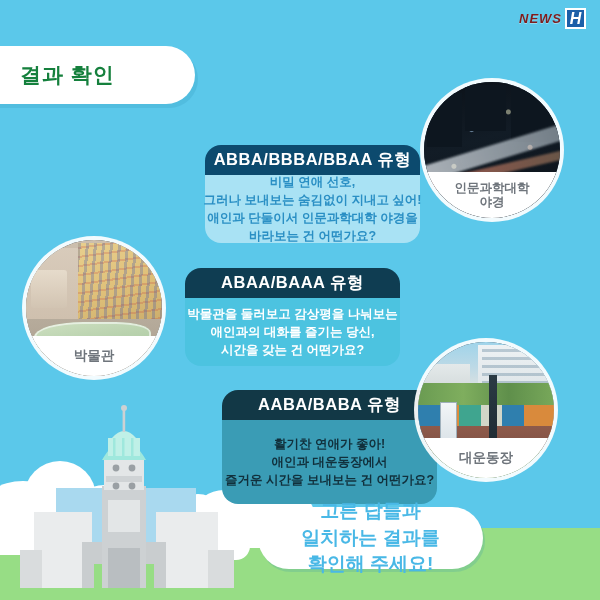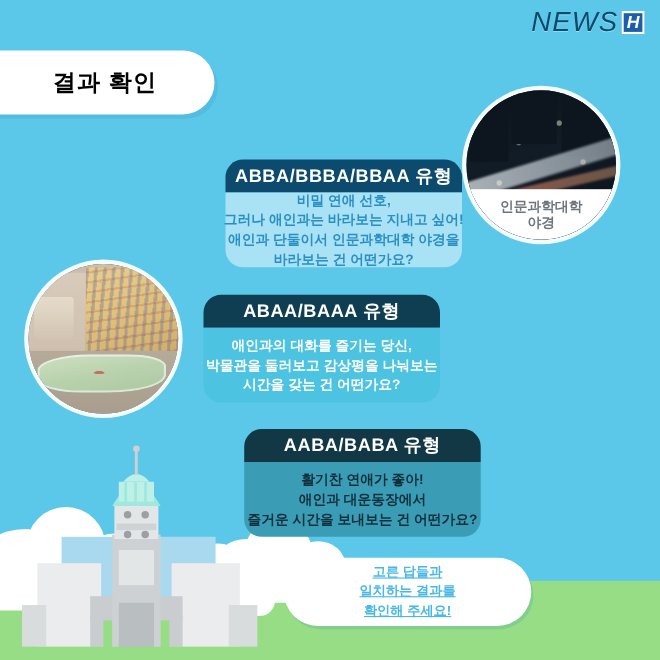--- a/index.html
+++ b/index.html
@@ -14,39 +14,39 @@
   .sky{position:absolute;left:0;top:0;width:600px;height:600px;background:#5bc8ea;}
   .grass{position:absolute;left:0;bottom:0;width:600px;height:72px;background:#97dd85;}
 
   
   .cloud{position:absolute;background:#ffffff;border-radius:50%;}
   .cloudgrp{position:absolute;}
 
   
   .logo{position:absolute;right:14px;top:8px;display:flex;align-items:center;gap:3px;}
   .logo .news{
-    font-size:25px;font-weight:normal;font-style:italic;color:#0c4a6e;
+    font-size:13px;font-weight:bold;font-style:italic;color:#7f1d1d;
     letter-spacing:1px;line-height:1;text-shadow:0 1px 0 rgba(255,255,255,.35);
   }
   .logo .hbox{
     width:21px;height:21px;background:#1c5fa8;color:#ffffff;
     font-size:16px;font-weight:bold;font-style:italic;
     display:flex;align-items:center;justify-content:center;
     border:2px solid #ffffff;box-sizing:border-box;line-height:1;
   }
 
   
   .title-pill{
     position:absolute;left:-40px;top:46px;width:235px;height:58px;
     background:#ffffff;border-radius:0 29px 29px 0;
     box-shadow:3px 4px 0 rgba(40,140,180,.18);
     display:flex;align-items:center;
   }
   .title-pill .t{
-    margin-left:88px;font-size:21px;font-weight:bold;color:#000000;letter-spacing:1px;
+    margin-left:60px;font-size:21px;font-weight:bold;color:#15803d;letter-spacing:1px;
   }
 
   
   .block{position:absolute;}
   .block .hdr{
     border-radius:16px 16px 0 0;
     color:#ffffff;font-size:16.5px;font-weight:bold;
     text-align:center;letter-spacing:.5px;
     display:flex;align-items:center;justify-content:center;
     box-sizing:border-box;
@@ -64,21 +64,21 @@
   #block1{left:205px;top:145px;width:215px;}
   #block1 .hdr{height:30px;background:#0c4a6e;}
   #block1 .body{height:68px;background:#a9e2f4;color:#2a8fc4;}
   
   #block2{left:185px;top:268px;width:215px;}
   #block2 .hdr{height:30px;background:#0f3d52;}
   #block2 .body{height:68px;background:#4cc3e0;color:#ffffff;}
   
   #block3{left:222px;top:390px;width:215px;}
   #block3 .hdr{height:30px;background:#123846;}
-  #block3 .body{height:68px;background:#3a9cb5;color:#11303c;}
+  #block3 .body{height:84px;background:#3a9cb5;color:#11303c;}
 
   
   .photo{
     position:absolute;width:136px;height:136px;border-radius:50%;
     overflow:hidden;background:#234;
     box-shadow:0 0 0 4px rgba(255,255,255,.92);
   }
   .photo .img{position:absolute;inset:0;}
   .photo .cap{
     position:absolute;left:0;right:0;bottom:0;height:40px;background:#ffffff;
@@ -183,21 +183,21 @@
     background:linear-gradient(180deg,#f2f5f7,#dbe3e8);
     border:1px solid #9fb0bb;box-sizing:border-box;
   }
 
   
   .bottom-msg{
     position:absolute;left:258px;top:507px;width:225px;height:62px;
     background:#ffffff;border-radius:31px;
     box-shadow:2px 3px 0 rgba(40,140,180,.18);
     display:flex;flex-direction:column;align-items:center;justify-content:center;
-    color:#49b8e6;font-size:12px;font-weight:bold;line-height:1.42;text-align:center;text-decoration:underline;
+    color:#49b8e6;font-size:19px;font-weight:bold;line-height:1.42;text-align:center;
   }
 
   
   .illus{position:absolute;left:-4px;bottom:0;width:256px;height:200px;}
 </style>
 </head>
 <body>
 
 <div id="stage">
 
@@ -259,31 +259,31 @@
   </div>
 
   <div class="title-pill">
     <span class="t">결과 확인</span>
   </div>
 
   <div class="block" id="block1">
     <div class="hdr">ABBA/BBBA/BBAA 유형</div>
     <div class="body">
       <span class="ln">비밀 연애 선호,</span>
-      <span class="ln">그러나 애인과는 바라보는 지내고 싶어!</span>
+      <span class="ln">그러나 보내보는 숨김없이 지내고 싶어!</span>
       <span class="ln">애인과 단둘이서 인문과학대학 야경을</span>
       <span class="ln">바라보는 건 어떤가요?</span>
     </div>
   </div>
 
   <div class="block" id="block2">
     <div class="hdr">ABAA/BAAA 유형</div>
     <div class="body">
+      <span class="ln">박물관을 둘러보고 감상평을 나눠보는</span>
       <span class="ln">애인과의 대화를 즐기는 당신,</span>
-      <span class="ln">박물관을 둘러보고 감상평을 나눠보는</span>
       <span class="ln">시간을 갖는 건 어떤가요?</span>
     </div>
   </div>
 
   <div class="block" id="block3">
     <div class="hdr">AABA/BABA 유형</div>
     <div class="body">
       <span class="ln">활기찬 연애가 좋아!</span>
       <span class="ln">애인과 대운동장에서</span>
       <span class="ln">즐거운 시간을 보내보는 건 어떤가요?</span>
@@ -305,22 +305,41 @@
   </div>
 
   <div class="photo" id="photo2">
     <div class="img museum">
       <div class="wall"></div>
       <div class="case"></div>
       <div class="mural"></div>
       <div class="floor"></div>
       <div class="map"></div>
     </div>
-  </div>
-
+    <div class="cap">
+      <span>박물관</span>
+    </div>
+  </div>
+
+  <div class="photo" id="photo3">
+    <div class="img stadium">
+      <div class="bldg"></div>
+      <div class="bldgwin"></div>
+      <div class="bldg2"></div>
+      <div class="trees"></div>
+      <div class="track"></div>
+      <div class="field"></div>
+      <div class="grassb"></div>
+      <div class="post"></div>
+      <div class="board"></div>
+    </div>
+    <div class="cap">
+      <span>대운동장</span>
+    </div>
+  </div>
 
   <div class="bottom-msg">
     <span>고른 답들과</span>
     <span>일치하는 결과를</span>
     <span>확인해 주세요!</span>
   </div>
 
 </div>
 
 </body></html>

